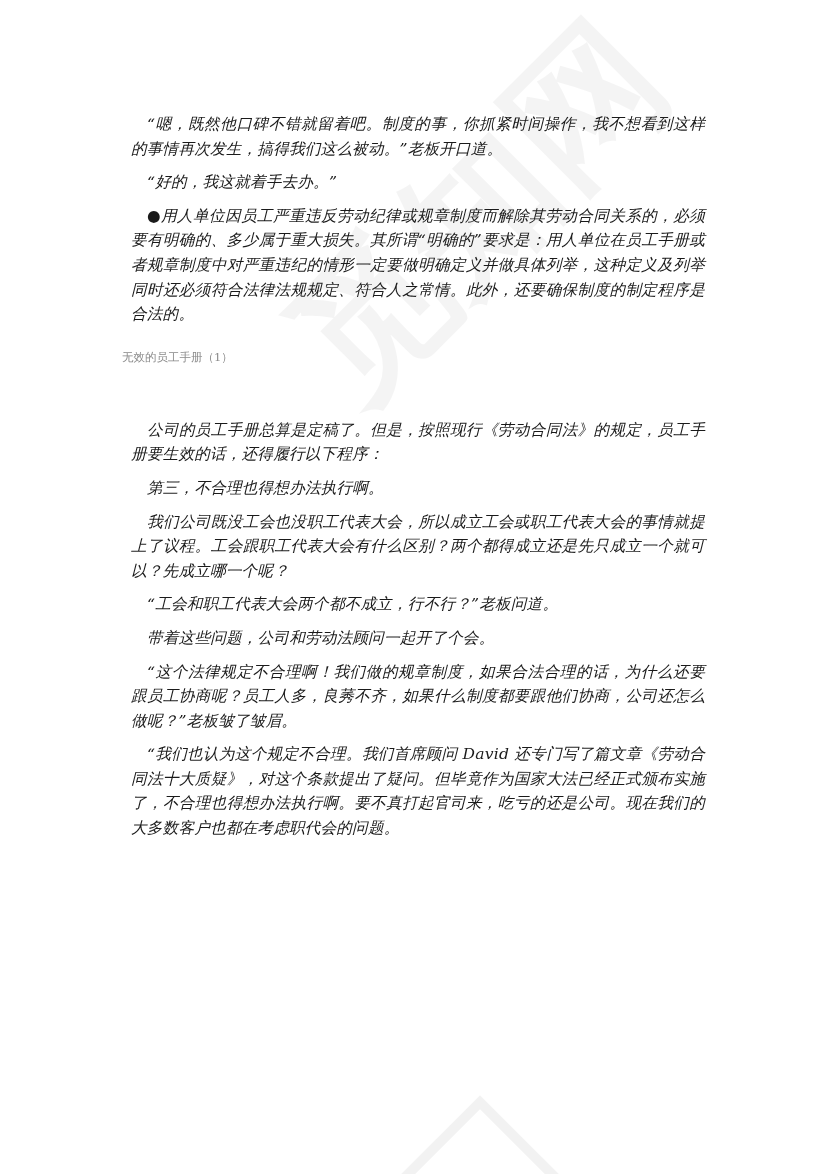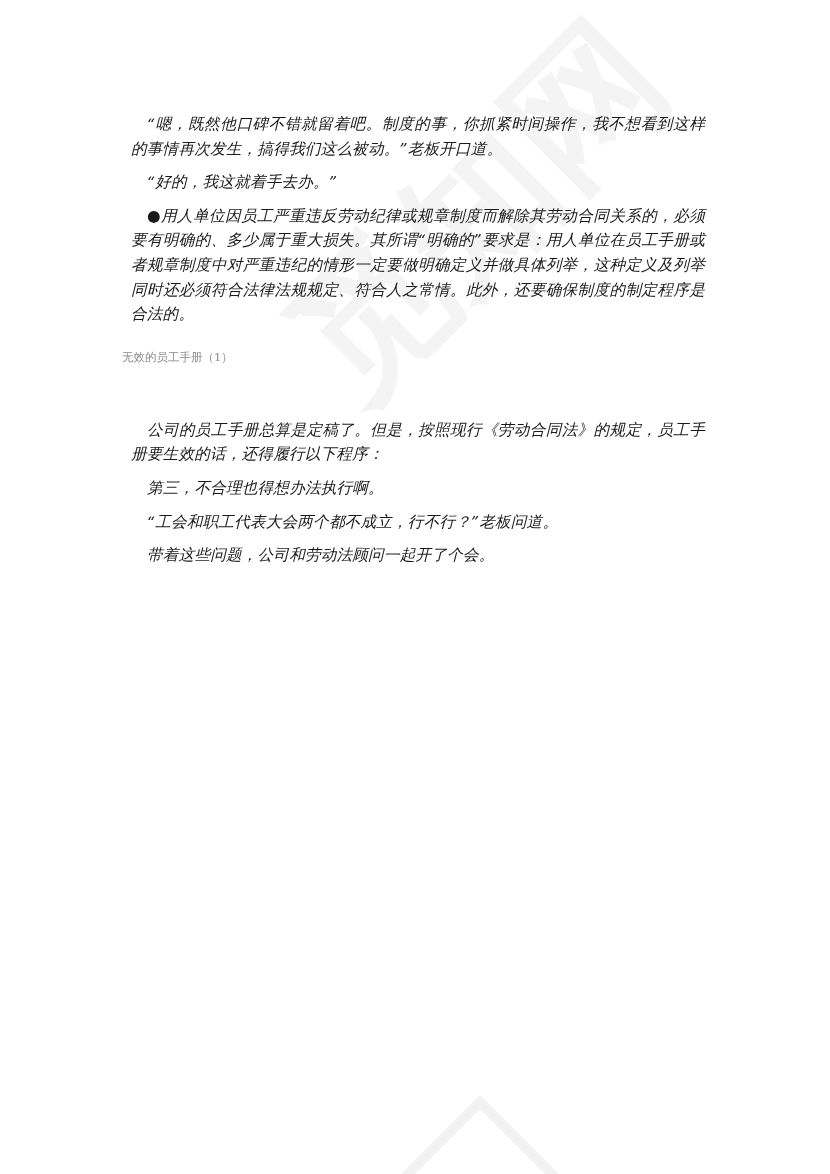--- a/index.html
+++ b/index.html
@@ -75,15 +75,18 @@
   <p class="p">“嗯，既然他口碑不错就留着吧。制度的事，你抓紧时间操作，我不想看到这样的事情再次发生，搞得我们这么被动。”老板开口道。</p>
   <p class="p">“好的，我这就着手去办。”</p>
   <p class="p">●用人单位因员工严重违反劳动纪律或规章制度而解除其劳动合同关系的，必须要有明确的、多少属于重大损失。其所谓“明确的”要求是：用人单位在员工手册或者规章制度中对严重违纪的情形一定要做明确定义并做具体列举，这种定义及列举同时还必须符合法律法规规定、符合人之常情。此外，还要确保制度的制定程序是合法的。</p>
 
   <div class="section-title">无效的员工手册（1）</div>
 
   <div class="gap"></div>
 
   <p class="p">公司的员工手册总算是定稿了。但是，按照现行《劳动合同法》的规定，员工手册要生效的话，还得履行以下程序：</p>
   <p class="p">第三，不合理也得想办法执行啊。</p>
+  <p class="p">我们公司既没工会也没职工代表大会，所以成立工会或职工代表大会的事情就提上了议程。工会跟职工代表大会有什么区别？两个都得成立还是先只成立一个就可以？先成立哪一个呢？</p>
   <p class="p">“工会和职工代表大会两个都不成立，行不行？”老板问道。</p>
   <p class="p">带着这些问题，公司和劳动法顾问一起开了个会。</p>
+  <p class="p">“这个法律规定不合理啊！我们做的规章制度，如果合法合理的话，为什么还要跟员工协商呢？员工人多，良莠不齐，如果什么制度都要跟他们协商，公司还怎么做呢？”老板皱了皱眉。</p>
+  <p class="p">“我们也认为这个规定不合理。我们首席顾问 David 还专门写了篇文章《劳动合同法十大质疑》，对这个条款提出了疑问。但毕竟作为国家大法已经正式颁布实施了，不合理也得想办法执行啊。要不真打起官司来，吃亏的还是公司。现在我们的大多数客户也都在考虑职代会的问题。</p>
 </div>
 
 </body></html>

